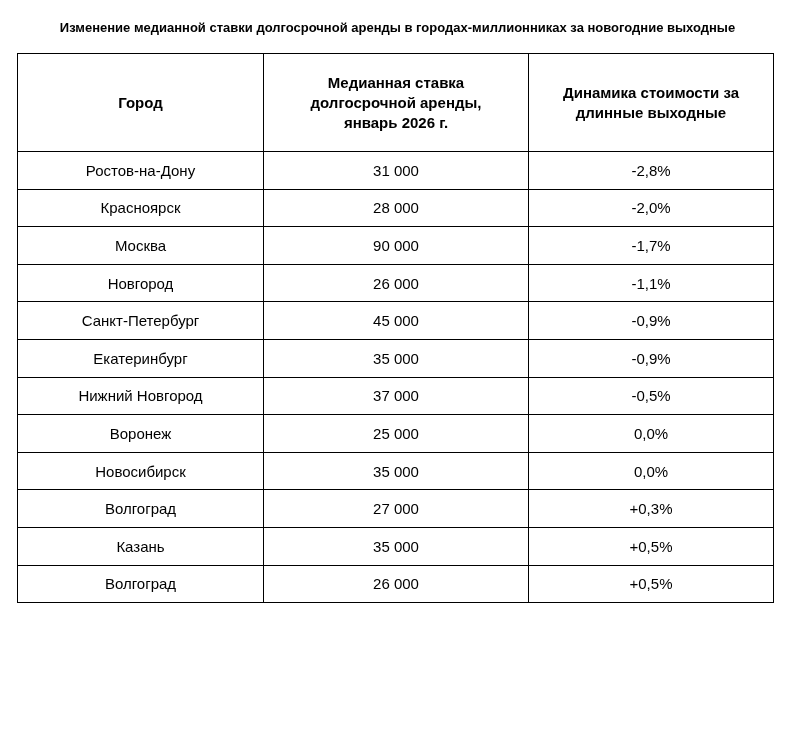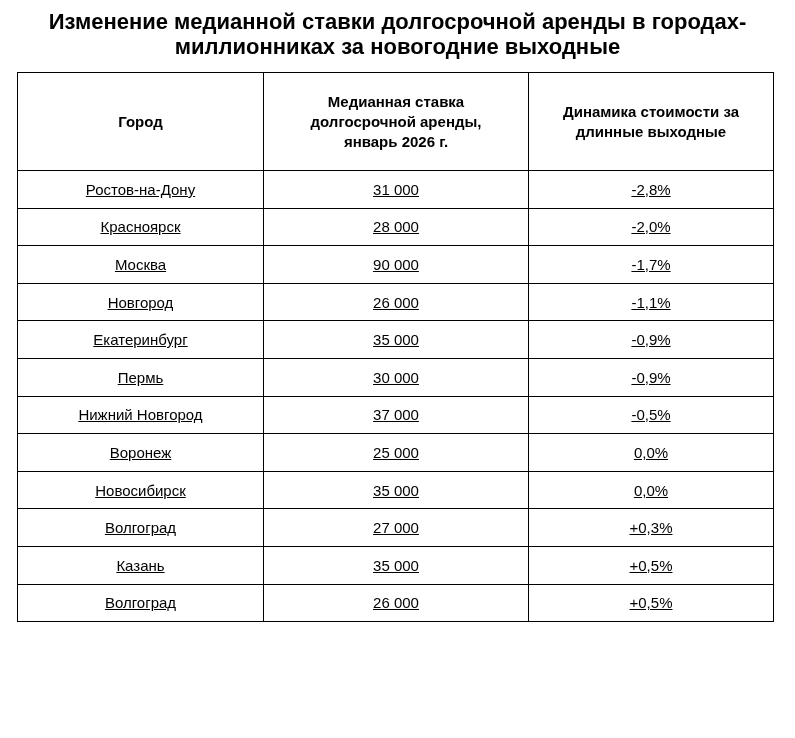--- a/index.html
+++ b/index.html
@@ -6,24 +6,24 @@
     margin: 0;
     padding: 0;
     background: #ffffff;
     width: 795px;
     height: 738px;
     font-family: "Liberation Sans", sans-serif;
     color: #000000;
     -webkit-font-smoothing: antialiased;
   }
   .title {
-    margin: 9px 17px 0 17px;
+    margin: 15px 17px 0 17px;
     text-align: center;
     font-weight: bold;
-    font-size: 22px;
+    font-size: 13px;
     line-height: 25px;
   }
   table.data-table {
     border-collapse: collapse;
     table-layout: fixed;
     width: 756px;
     margin: 13px 0 0 17px;
   }
   th, td {
     border: 1px solid #000000;
@@ -40,21 +40,20 @@
   }
   th.col-rate { padding: 0 20px; }
   col.c-city { width: 246px; }
   col.c-rate { width: 265px; }
   col.c-dyn  { width: 245px; }
   td {
     height: 36.6px;
     font-weight: normal;
     white-space: nowrap;
     padding: 0;
-    text-decoration: underline;
   }
 </style>
 </head>
 <body>
 
 <div class="title">Изменение медианной ставки долгосрочной аренды в городах-миллионниках за новогодние выходные</div>
 
 <table class="data-table">
   <colgroup>
     <col class="c-city">
@@ -83,27 +82,27 @@
       <td>Москва</td>
       <td>90 000</td>
       <td>-1,7%</td>
     </tr>
     <tr>
       <td>Новгород</td>
       <td>26 000</td>
       <td>-1,1%</td>
     </tr>
     <tr>
-      <td>Екатеринбург</td>
-      <td>35 000</td>
+      <td>Санкт-Петербург</td>
+      <td>45 000</td>
       <td>-0,9%</td>
     </tr>
     <tr>
-      <td>Пермь</td>
-      <td>30 000</td>
+      <td>Екатеринбург</td>
+      <td>35 000</td>
       <td>-0,9%</td>
     </tr>
     <tr>
       <td>Нижний Новгород</td>
       <td>37 000</td>
       <td>-0,5%</td>
     </tr>
     <tr>
       <td>Воронеж</td>
       <td>25 000</td>

